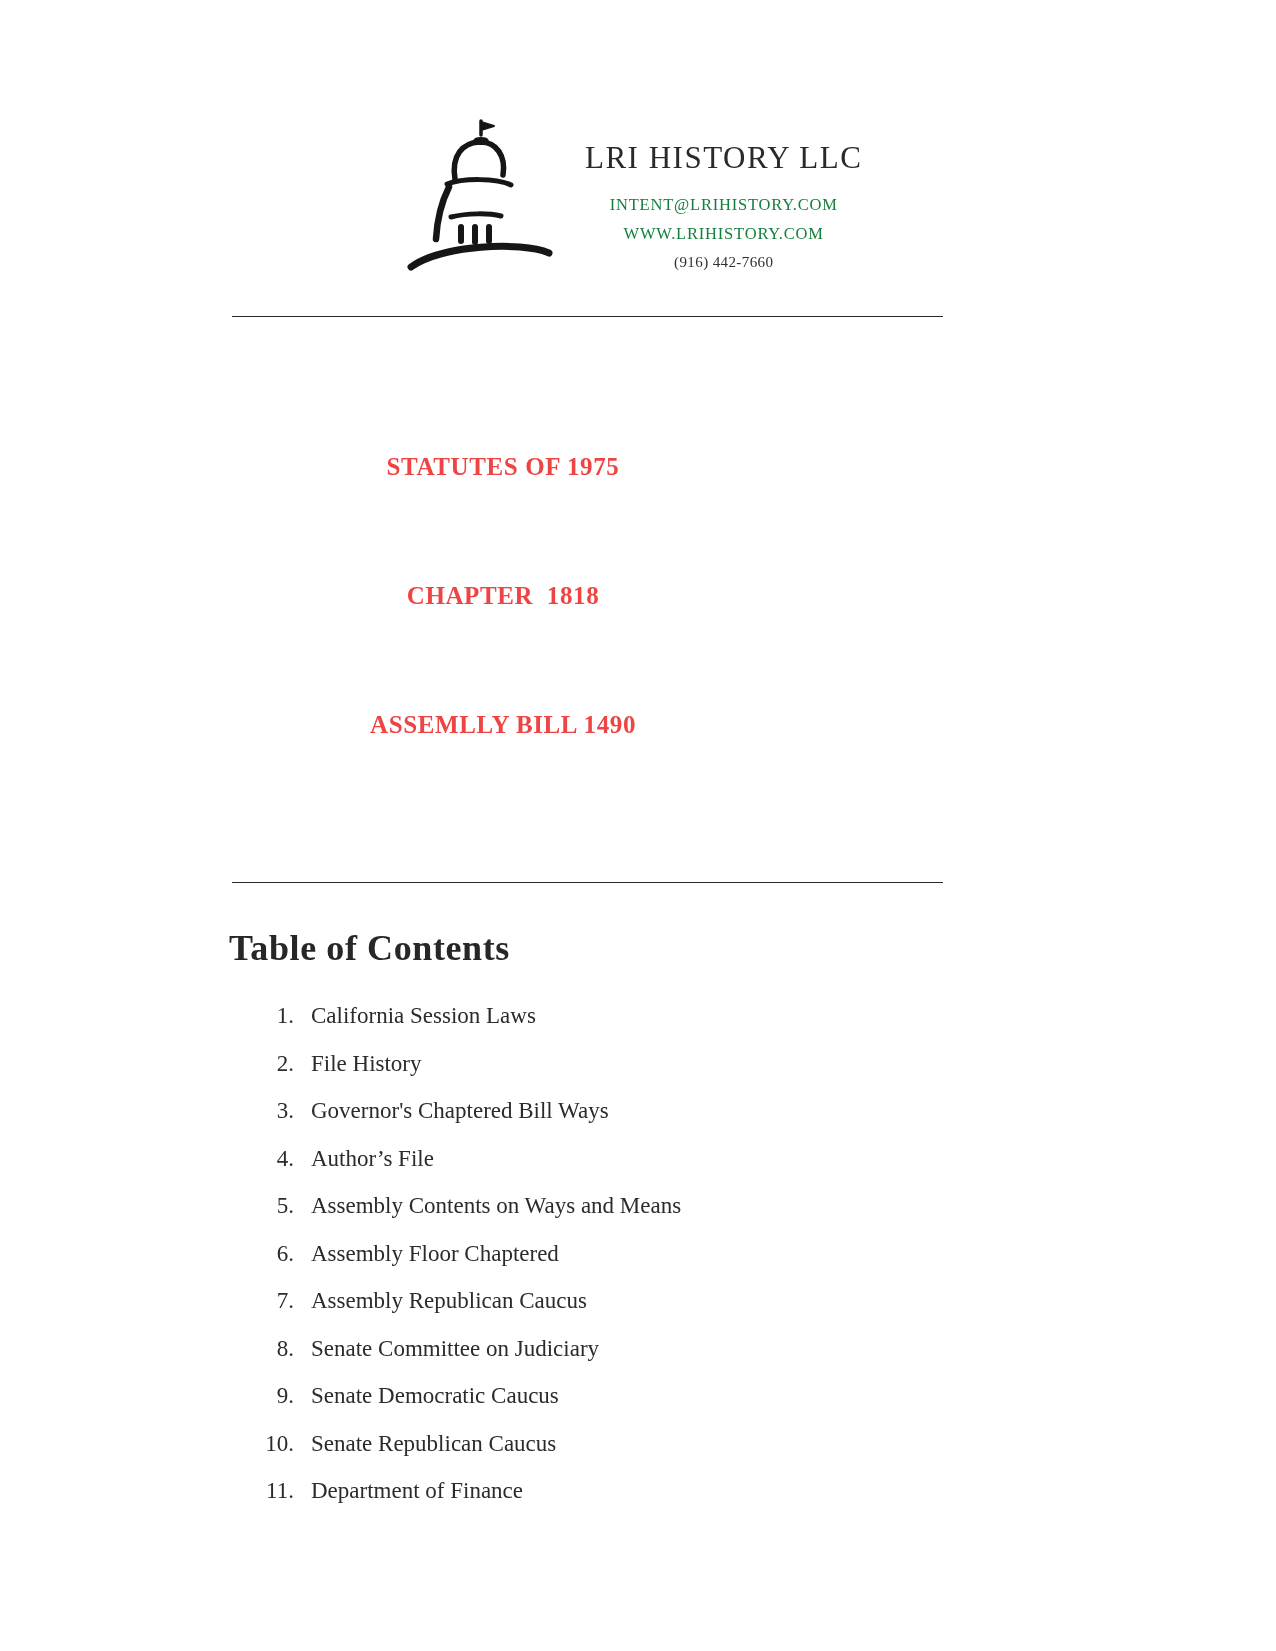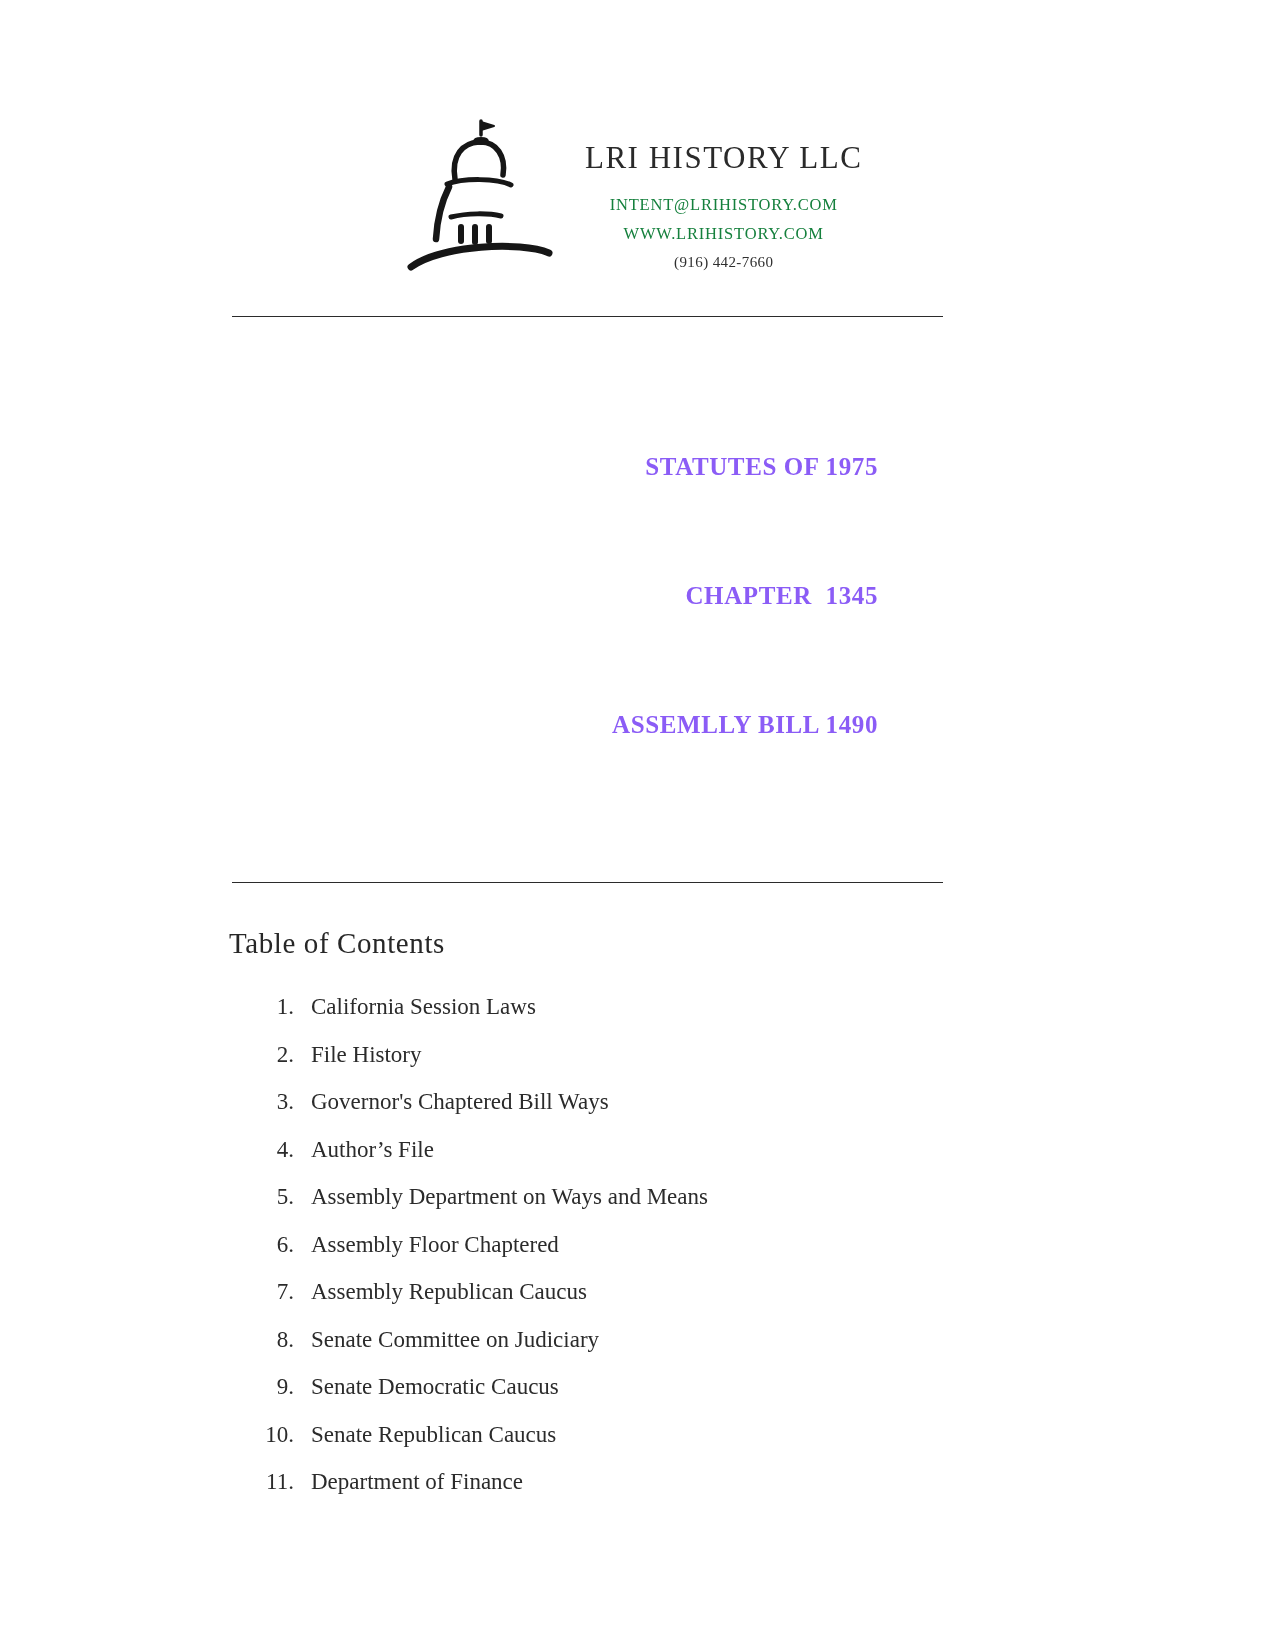--- a/index.html
+++ b/index.html
@@ -62,35 +62,35 @@
     border: none;
     border-top: 1.6px solid #2b2b2b;
     margin: 0 221px 0 120px;
     height: 0;
   }
   .rule-top    { margin-top: 38px; }
   .rule-bottom { margin-top: 50px; }
 
   
   .title-block {
-    text-align: right;
+    text-align: center;
     margin: 42px 286px 0 16px;
     font-weight: bold;
     font-size: 25px;
     line-height: 43px;
-    color: #8b5cf6;
+    color: #ef4444;
     letter-spacing: 0.6px;
     white-space: pre-wrap;
   }
 
   
   .toc-heading {
     margin: 44px 0 0 117px;
-    font-size: 29px;
-    font-weight: normal;
+    font-size: 36px;
+    font-weight: bold;
     color: #272727;
     letter-spacing: 0.6px;
     white-space: pre-wrap;
   }
   .toc-list {
     margin: 32px 0 0 138px;
     padding: 0;
     list-style: none;
     font-size: 23px;
     color: #2b2b2b;
@@ -146,21 +146,21 @@
       <div class="org-line">INTENT@LRIHISTORY.COM</div>
       <div class="org-line">WWW.LRIHISTORY.COM</div>
       <div class="org-phone">(916) 442-7660</div>
     </div>
   </header>
 
   <hr class="rule rule-top">
 
   <section class="title-block">
     <div>STATUTES OF 1975</div>
-    <div>CHAPTER  1345</div>
+    <div>CHAPTER  1818</div>
     <div>ASSEMLLY BILL 1490</div>
   </section>
 
   <hr class="rule rule-bottom">
 
   <h2 class="toc-heading">Table of Contents</h2>
 
   <ol class="toc-list">
     <li class="toc-row">
       <span class="toc-num">1.</span>
@@ -173,21 +173,21 @@
     <li class="toc-row">
       <span class="toc-num">3.</span>
       <span class="toc-label">Governor's Chaptered Bill Ways</span>
     </li>
     <li class="toc-row">
       <span class="toc-num">4.</span>
       <span class="toc-label">Author’s File</span>
     </li>
     <li class="toc-row">
       <span class="toc-num">5.</span>
-      <span class="toc-label">Assembly Department on Ways and Means</span>
+      <span class="toc-label">Assembly Contents on Ways and Means</span>
     </li>
     <li class="toc-row">
       <span class="toc-num">6.</span>
       <span class="toc-label">Assembly Floor Chaptered</span>
     </li>
     <li class="toc-row">
       <span class="toc-num">7.</span>
       <span class="toc-label">Assembly Republican Caucus</span>
     </li>
     <li class="toc-row">

